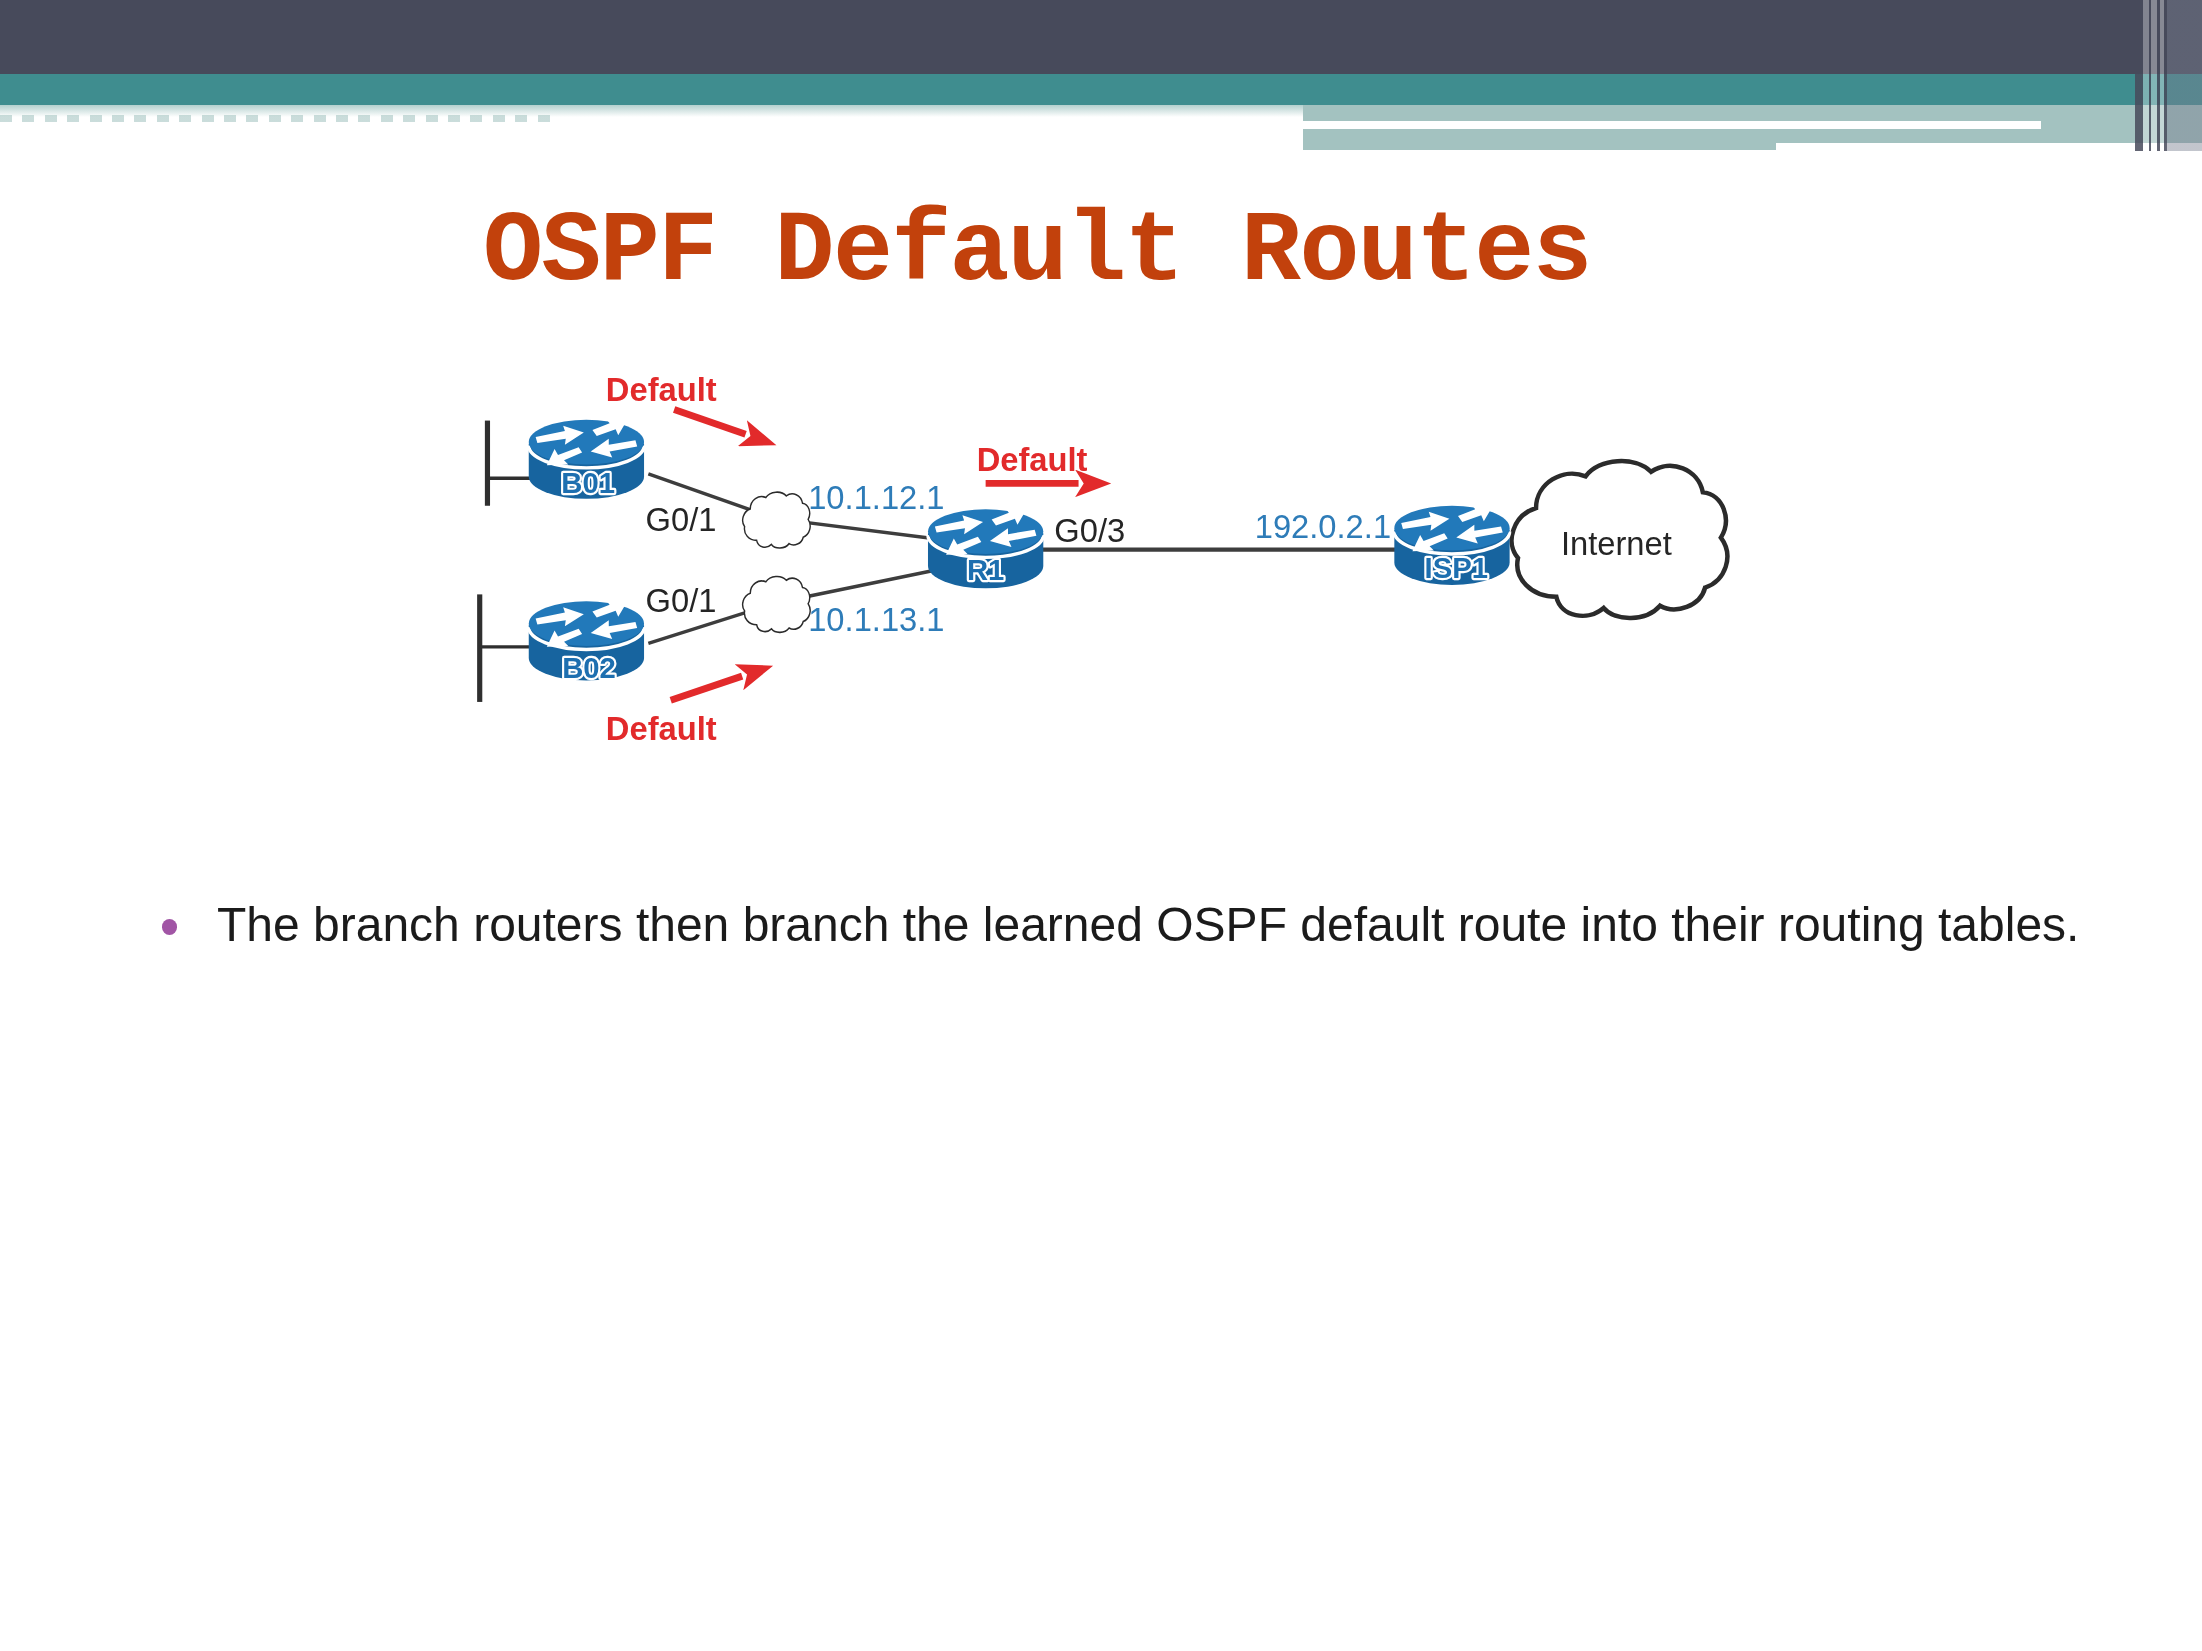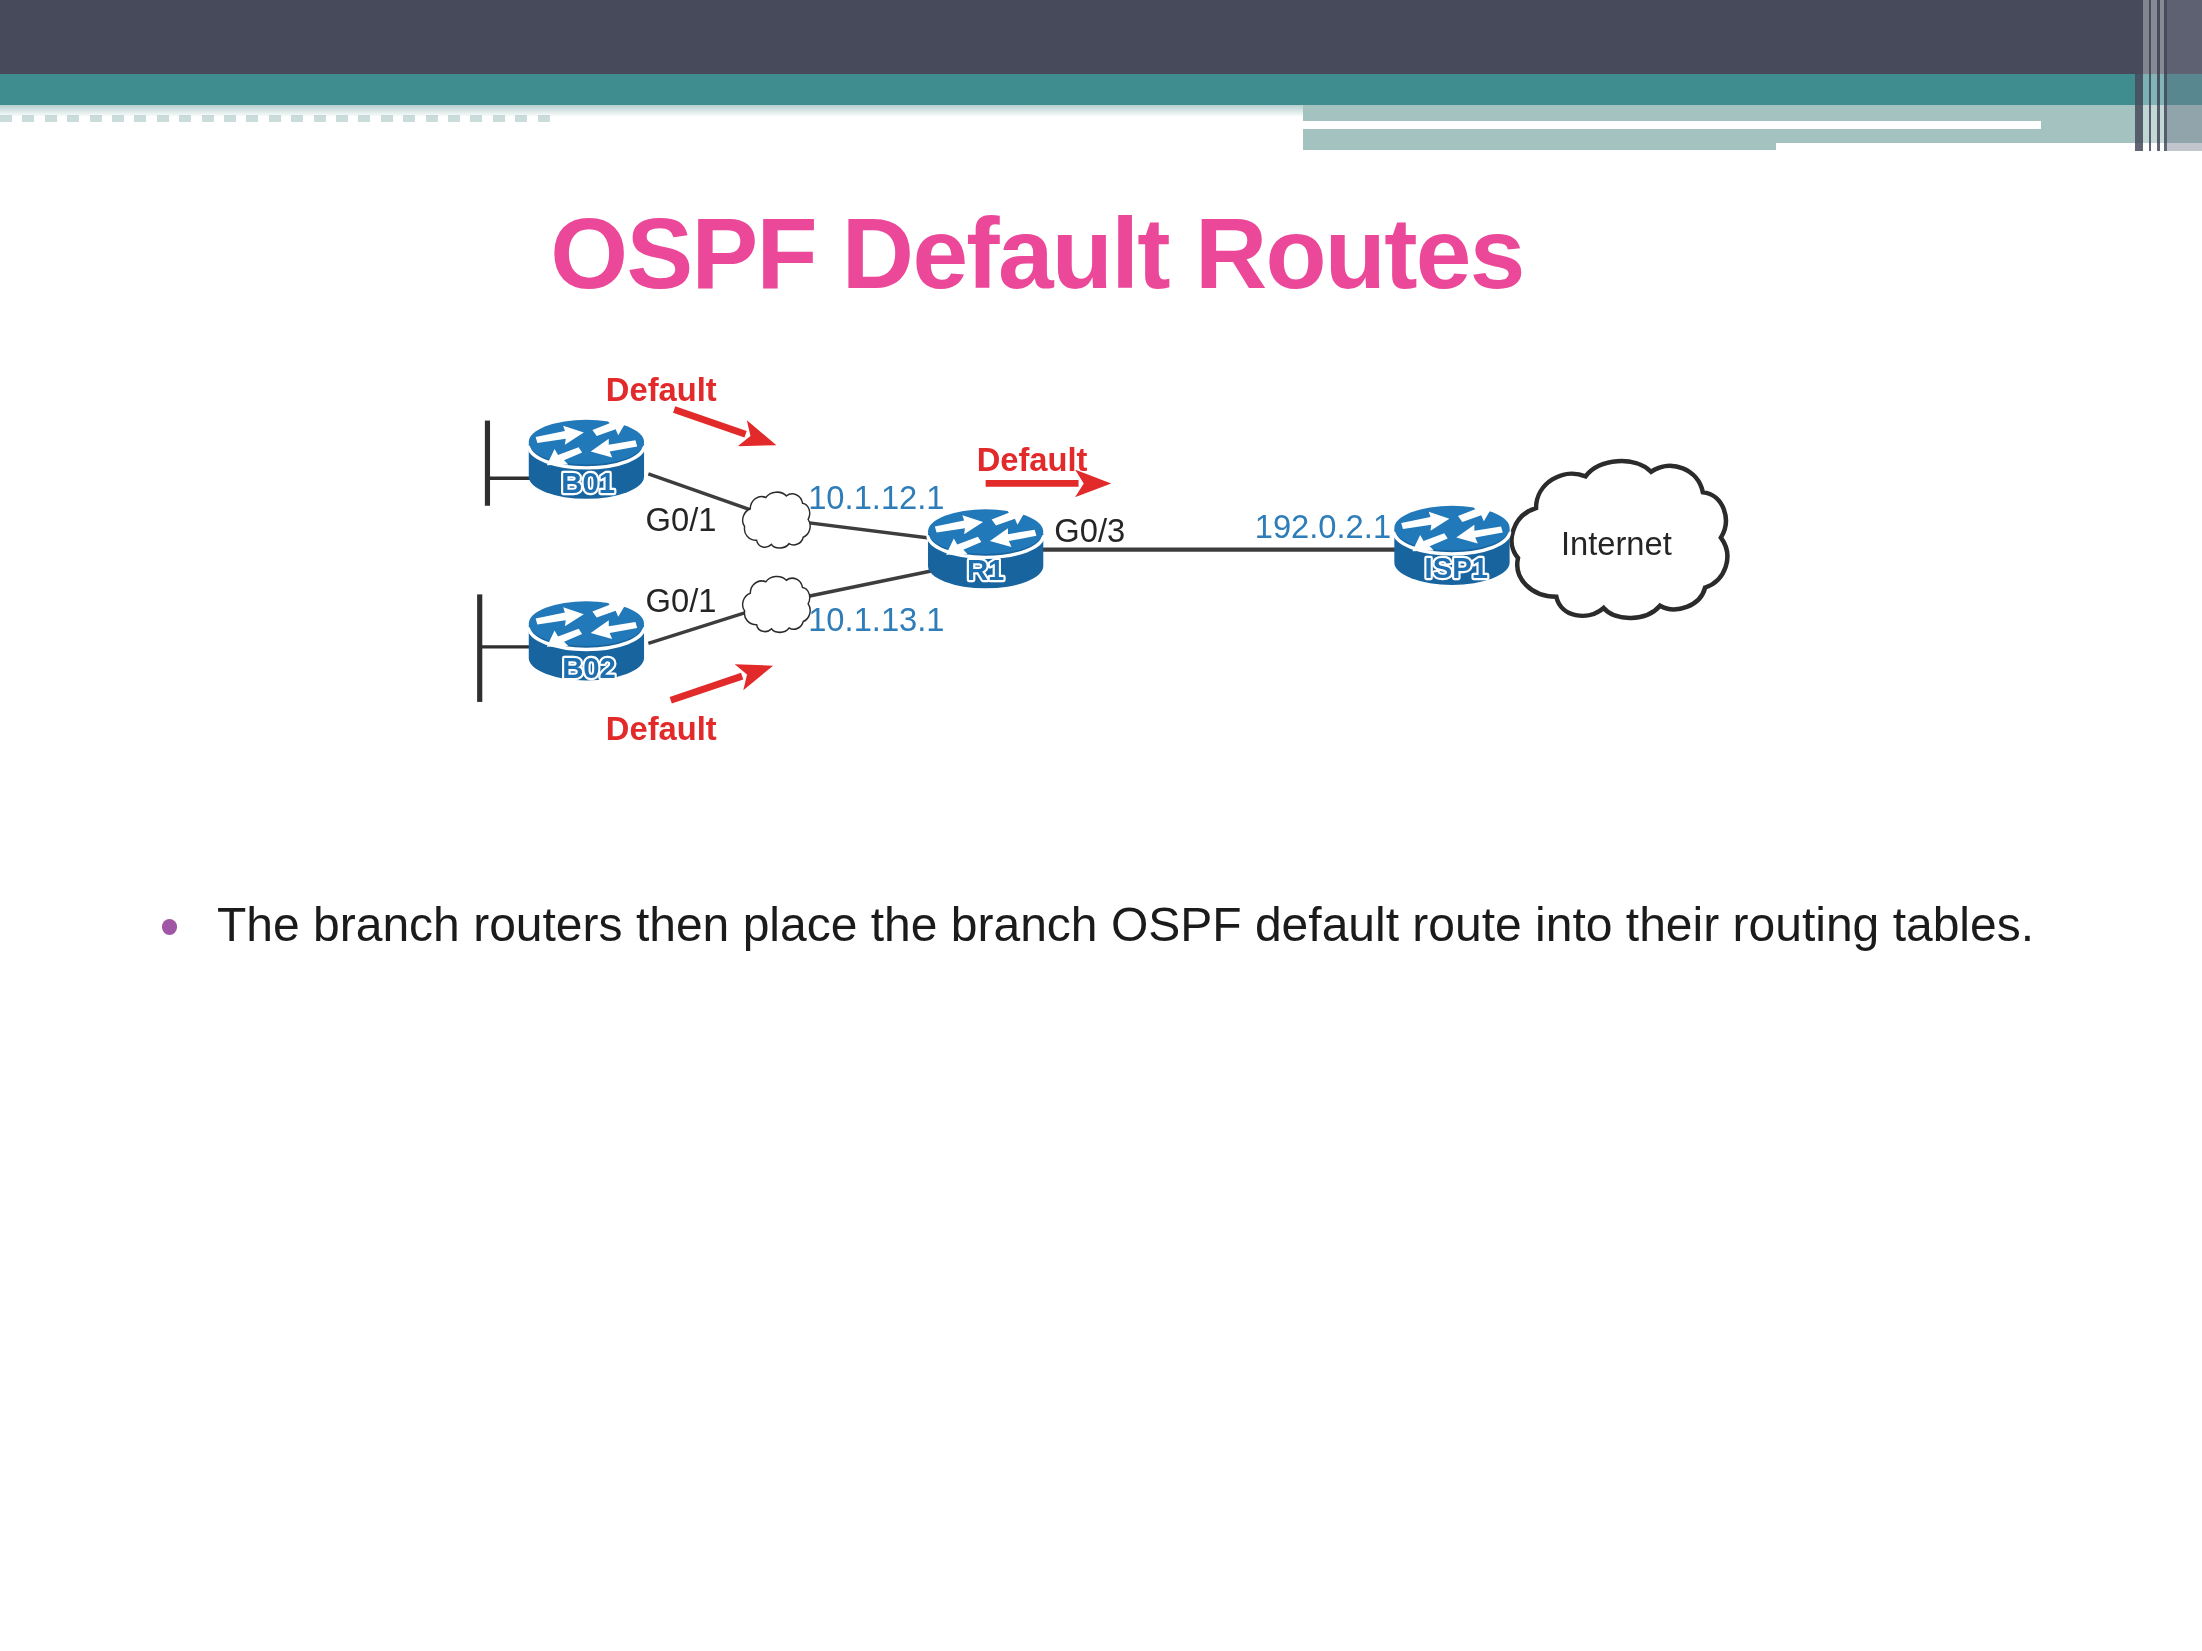--- a/index.html
+++ b/index.html
@@ -19,21 +19,21 @@
   .white-step{position:absolute;left:473px;top:38px;width:427px;height:6.9px;background:#ffffff;}
   .corner-stripes{position:absolute;left:2135px;top:0;width:67px;height:151px;
     background:linear-gradient(90deg,
       rgba(71,74,91,.85) 0 7.7px,  rgba(255,255,255,.32) 7.7px 13.8px,
       rgba(71,74,91,.85) 13.8px 16.3px, rgba(255,255,255,.35) 16.3px 22.4px,
       rgba(71,74,91,.85) 22.4px 25px, rgba(255,255,255,.35) 25px 29px,
       rgba(71,74,91,.85) 29px 32px, rgba(121,127,144,.45) 32px 67px);}
 
   
   .title-wrap{position:absolute;left:0;top:196px;width:2074px;text-align:center;}
-  .title-wrap h1{margin:0;font-size:100px;font-weight:bold;color:#ec4899;letter-spacing:-1.7px;}
+  .title-wrap h1{margin:0;font-size:100px;font-weight:bold;color:#c2410c;letter-spacing:-1.7px;font-family:Liberation Mono, monospace;}
 
   
   .diagram{position:absolute;left:465px;top:344px;width:1308px;height:413px;}
   .diagram text{font-family:"Liberation Sans", sans-serif;}
 
   
   .bullet-row{position:absolute;left:155px;top:891px;width:1979px;}
   .bullet-dot{position:absolute;left:6.9px;top:28px;width:15.5px;height:15.5px;border-radius:50%;background:#a155a5;}
   .bullet-row p{margin:0 0 0 62px;width:1953px;font-size:48px;line-height:68px;color:#1b1b1b;}
 </style>
@@ -127,17 +127,17 @@
     </g>
     <g stroke="#e22a2b" stroke-width="8" fill="none">
       <line x1="783" y1="476" x2="866" y2="505" marker-end="url(#redhead)"></line>
       <line x1="1145" y1="562" x2="1253" y2="562" marker-end="url(#redhead)"></line>
       <line x1="779" y1="814" x2="862" y2="786" marker-end="url(#redhead)"></line>
     </g>
   </svg>
 
   <div class="bullet-row">
     <span class="bullet-dot"></span>
-    <p>The branch routers then place the branch OSPF default route into their routing tables.</p>
+    <p>The branch routers then branch the learned OSPF default route into their routing tables.</p>
   </div>
 
 </div>
 
 
 </body></html>

